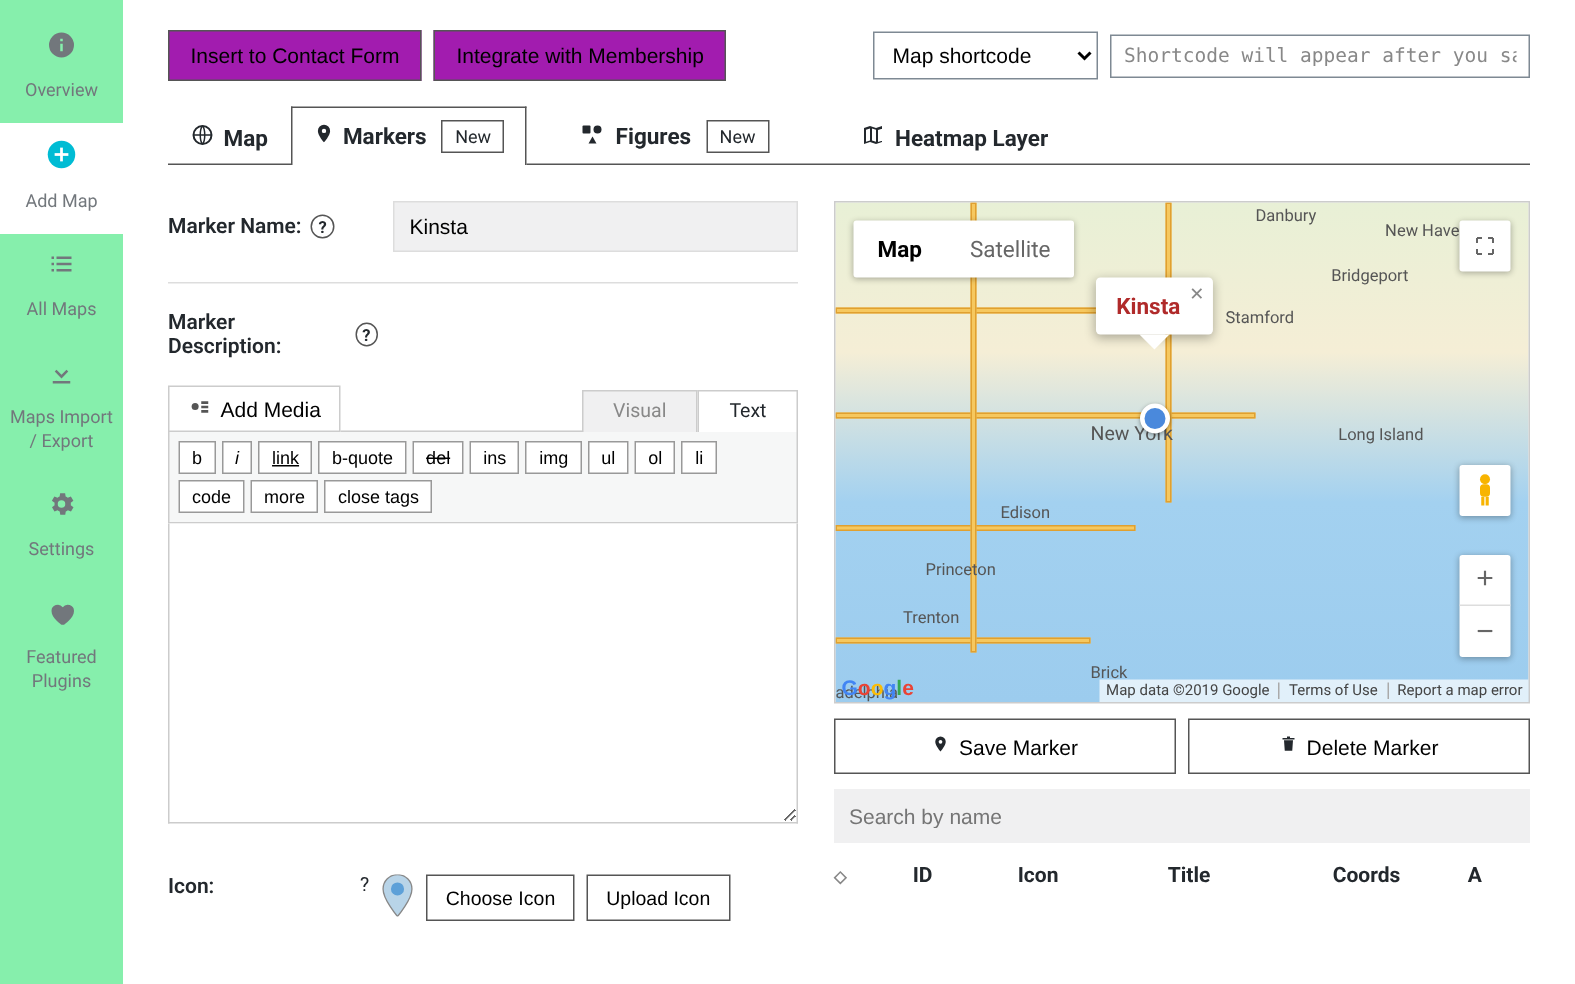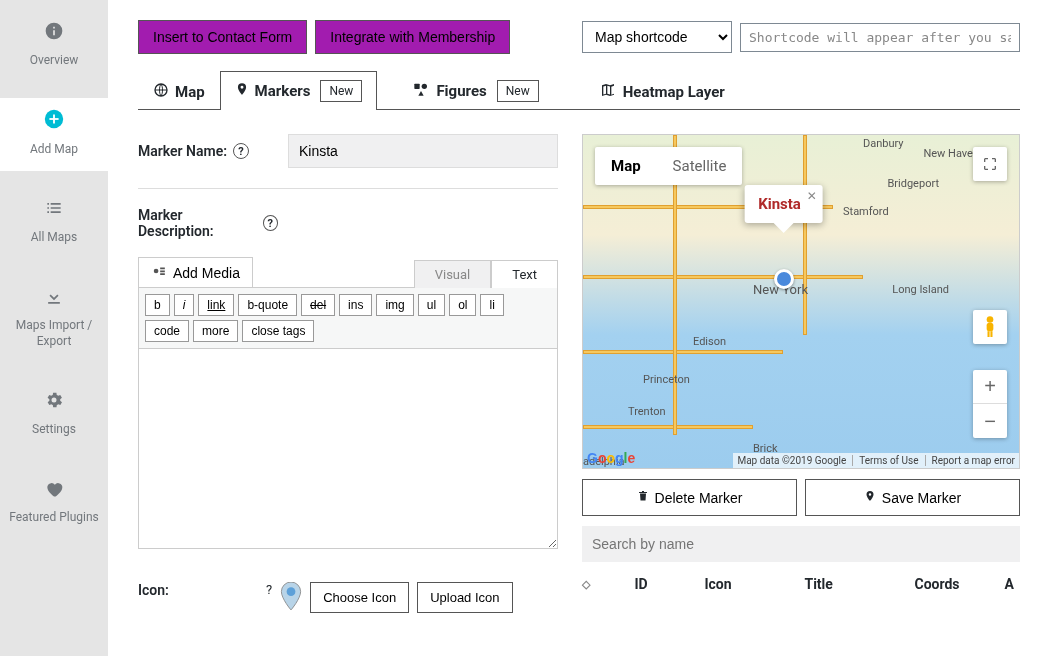--- a/index.html
+++ b/index.html
@@ -1,20 +1,20 @@
 <!DOCTYPE html>
 <html><head>
 <meta charset="utf-8">
 <style>
 * { box-sizing: border-box; margin: 0; padding: 0; }
 body { font-family: -apple-system, BlinkMacSystemFont, "Segoe UI", Roboto, sans-serif; font-size: 13px; color: #23282d; background: #fff; }
 .app { display: flex; width: 1050px; height: 656px; overflow: hidden; }
 
 
-.sidebar { width: 108px; background: #e5e5e5; display: flex; flex-direction: column; align-items: center; padding-top: 10px; flex-shrink: 0; gap: 16px; }
+.sidebar { width: 82px; background: #86efac; display: flex; flex-direction: column; align-items: center; padding-top: 10px; flex-shrink: 0; }
 .sidebar-item { width: 100%; text-align: center; padding: 10px 4px 14px; cursor: pointer; color: #72777c; font-size: 12px; line-height: 1.3; }
 .sidebar-item.active { background: #fff; }
 .sidebar-item .icon { display: block; margin: 0 auto 4px; font-size: 22px; color: #72777c; }
 .sidebar-item.active .icon.add { color: #00bcd4; }
 
 
 .main { flex: 1; padding: 20px 30px 0 30px; overflow: hidden; }
 .topbar { display: flex; gap: 8px; align-items: center; margin-bottom: 20px; }
 .top-btn { border: 1px solid #555; background: #a21caf; padding: 8px 14px; font-size: 14px; cursor: pointer; }
 .top-select { border: 1px solid #7e8993; background: #fff; padding: 6px 8px; font-size: 14px; width: 150px; margin-left: auto; }
@@ -328,32 +328,32 @@
             <span>Map data ©2019 Google</span>
             <span>Terms of Use</span>
             <span>Report a map error</span>
           </div>
         </div>
 
         <div class="marker-buttons">
           <button>
             <span>
               <svg width="12" height="14" viewBox="0 0 24 24" fill="#23282d">
+                  <path d="M12 2a7 7 0 00-7 7c0 5.2 7 13 7 13s7-7.8 7-13a7 7 0 00-7-7zm0 9.5a2.5 2.5 0 110-5 2.5 2.5 0 010 5z"></path>
+                </svg>
+            </span>
+            <span>Save Marker</span>
+          </button>
+          <button>
+            <span>
+              <svg width="12" height="14" viewBox="0 0 24 24" fill="#23282d">
                   <path d="M6 7h12l-1 14H7zM4 4h16v2H4zm6-2h4v2h-4z"></path>
                 </svg>
             </span>
             <span>Delete Marker</span>
-          </button>
-          <button>
-            <span>
-              <svg width="12" height="14" viewBox="0 0 24 24" fill="#23282d">
-                  <path d="M12 2a7 7 0 00-7 7c0 5.2 7 13 7 13s7-7.8 7-13a7 7 0 00-7-7zm0 9.5a2.5 2.5 0 110-5 2.5 2.5 0 010 5z"></path>
-                </svg>
-            </span>
-            <span>Save Marker</span>
           </button>
         </div>
         <input class="search-markers" placeholder="Search by name" style="">
         <div class="marker-table-head">
           <span class="sort">◇</span>
           <span class="mth-id">ID</span>
           <span class="mth-icon">Icon</span>
           <span class="mth-title">Title</span>
           <span class="mth-coords">Coords</span>
           <span class="mth-a">A</span>

